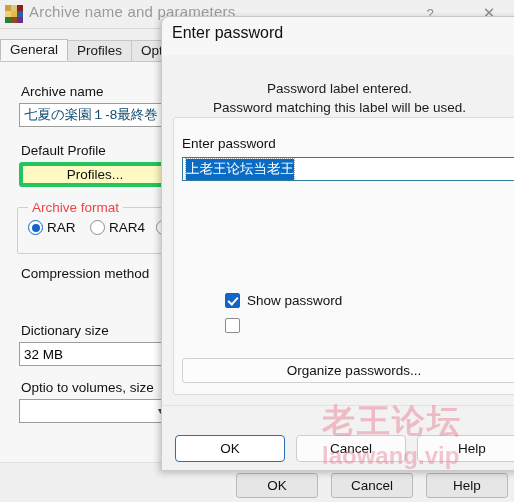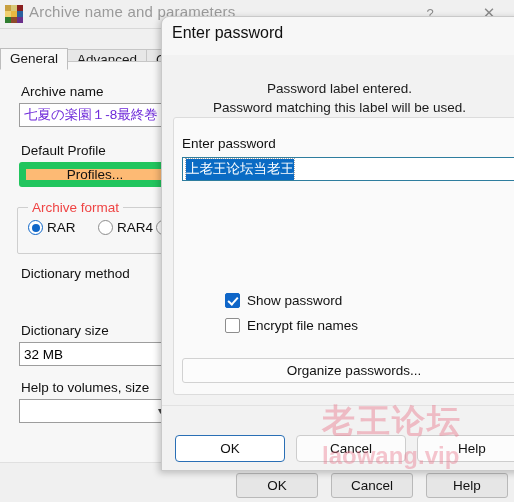--- a/index.html
+++ b/index.html
@@ -85,21 +85,20 @@
     background: #d8d8d8;
   }
 
   
   .tabs {
     position: absolute;
     left: 0; top: 39px;
     height: 22px;
     display: flex;
     align-items: flex-end;
-    margin-top: 9px;
   }
   .tab {
     font-size: 13.5px;
     color: #1a1a1a;
     padding: 2px 9px 3px 9px;
     background: #e7e7e7;
     border: 1px solid #c6c6c6;
     border-bottom: none;
     margin-right: -1px;
     white-space: nowrap;
@@ -126,31 +125,31 @@
     position: absolute;
     font-size: 13.5px;
     color: #111;
     white-space: nowrap;
   }
   .txtbox {
     position: absolute;
     background: #ffffff;
     border: 1px solid #9d9d9d;
     font-size: 13.5px;
-    color: #6d28d9;
+    color: #0c4a6e;
     display: flex;
     align-items: center;
     padding: 0 4px;
     overflow: hidden;
     white-space: nowrap;
   }
   .btn-flat {
     position: absolute;
-    background: #fdba74;
-    border: 7px solid #22c55e;
+    background: #fef9c3;
+    border: 4px solid #22c55e;
     border-radius: 3px;
     font-size: 13.5px;
     color: #111;
     display: flex;
     align-items: center;
     justify-content: center;
     cursor: default;
   }
   .groupbox {
     position: absolute;
@@ -439,56 +438,56 @@
           <i></i>
       </div>
       <div class="main-title">Archive name and parameters</div>
       <div class="tb-btn tb-help">?</div>
       <div class="tb-btn tb-close">✕</div>
     </div>
     <div class="main-sep"></div>
 
     <div class="tabs">
       <div class="tab active">General</div>
-      <div class="tab">Advanced</div>
+      <div class="tab">Profiles</div>
       <div class="tab">Optio</div>
     </div>
 
     <div class="tabpanel">
 
       <div class="field-label" style="left:21px; top:22px;">Archive name</div>
       <div class="txtbox" style="left:19px; top:41px; width:152px; height:24px;">七夏の楽園１-8最終巻</div>
 
       <div class="field-label" style="left:21px; top:81px;">Default Profile</div>
       <div class="btn-flat" style="left:19px; top:100px; width:152px; height:25px;">Profiles...</div>
 
       <div class="groupbox" style="left:17px; top:145px; width:158px; height:47px;">
         <span class="gb-title">Archive format</span>
       </div>
       <div class="radio-row" style="left:28px; top:158px;">
         <span class="radio checked"></span>
         <span>RAR</span>
       </div>
-      <div class="radio-row" style="left:98px; top:158px;">
+      <div class="radio-row" style="left:90px; top:158px;">
         <span class="radio"></span>
         <span>RAR4</span>
       </div>
       <div class="radio-row" style="left:156px; top:158px;">
         <span class="radio"></span>
         <span></span>
       </div>
 
-      <div class="field-label" style="left:21px; top:204px;">Dictionary method</div>
+      <div class="field-label" style="left:21px; top:204px;">Compression method</div>
 
       <div class="field-label" style="left:21px; top:261px;">Dictionary size</div>
       <div class="combo" style="left:19px; top:280px; width:152px; height:24px;">
         <span>32 MB</span>
       </div>
 
-      <div class="field-label" style="left:21px; top:318px;">Help to volumes, size</div>
+      <div class="field-label" style="left:21px; top:318px;">Optio to volumes, size</div>
       <div class="combo" style="left:19px; top:337px; width:152px; height:24px;">
         <span></span>
         <span class="chev">▾</span>
       </div>
     </div>
 
     <div class="main-footer">
       <div class="foot-btn" style="left:236px;">OK</div>
       <div class="foot-btn" style="left:331px;">Cancel</div>
       <div class="foot-btn" style="left:426px;">Help</div>
@@ -517,21 +516,20 @@
         <span class="chev">▾</span>
       </div>
 
       <div class="cb-row" style="left:20px; top:238px;">
         <span class="cbox checked"></span>
         <span>Show password</span>
       </div>
 
       <div class="cb-row" style="left:20px; top:263px;">
         <span class="cbox"></span>
-        <span>Encrypt file names</span>
       </div>
 
       <div class="pwd-organize">Organize passwords...</div>
 
       <div class="pwd-footsep"></div>
 
       <div class="pwd-btn primary" style="left:13px; width:110px;">OK</div>
       <div class="pwd-btn" style="left:134px; width:110px;">Cancel</div>
       <div class="pwd-btn" style="left:255px; width:110px;">Help</div>
     </div>

